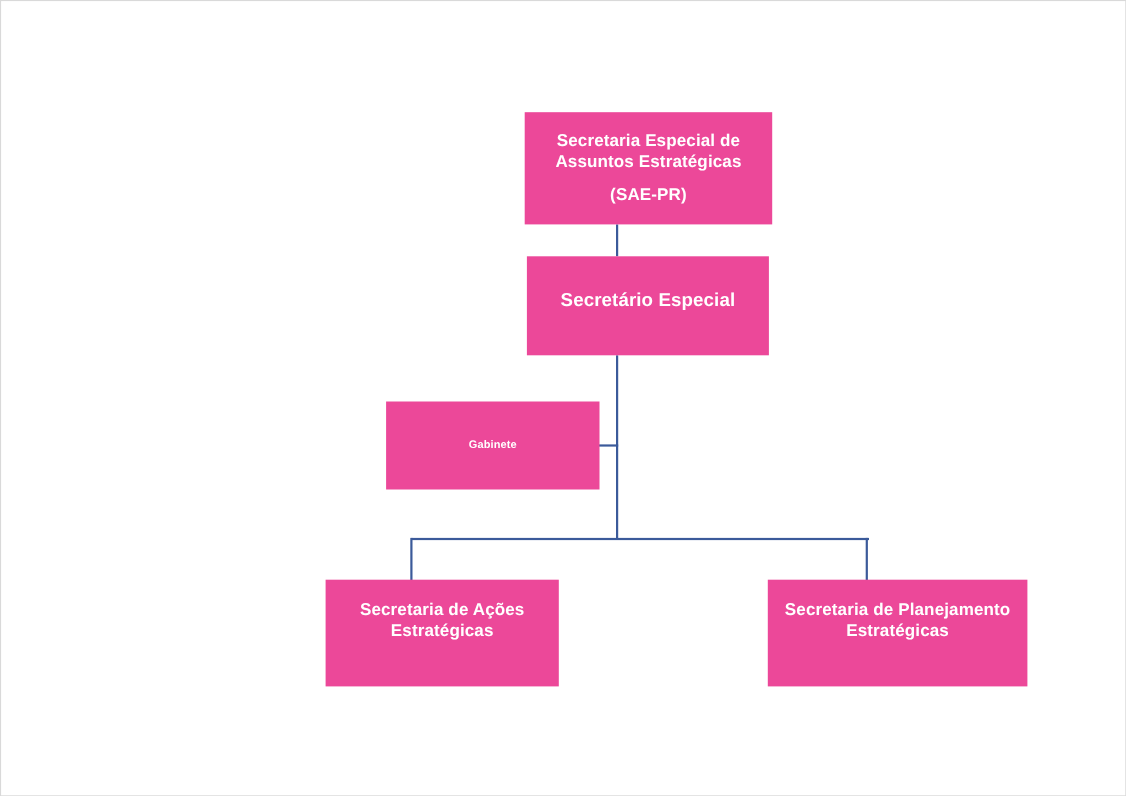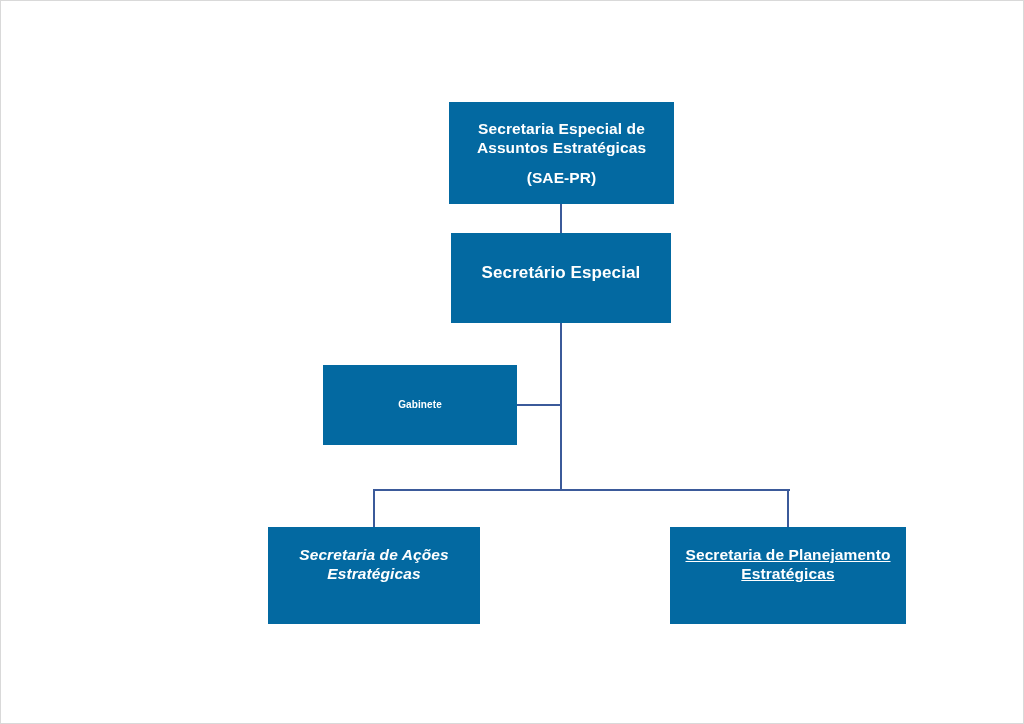--- a/index.html
+++ b/index.html
@@ -26,32 +26,33 @@
     background: #3b5a9a;
     z-index: 1;
   }
   .v-line { width: 2px; }
   .h-line { height: 2px; }
 
   
   .node {
     position: absolute;
     z-index: 2;
-    background: #0369a1;
+    background: #ec4899;
     color: #ffffff;
     display: flex;
     flex-direction: column;
     align-items: center;
     justify-content: center;
     text-align: center;
     font-weight: bold;
     letter-spacing: 0.1px;
     box-sizing: border-box;
     padding: 4px 8px;
     line-height: 1.25;
+    margin-left: 28px;
   }
   .node .line {
     display: block;
     width: 100%;
   }
   .node .spacer {
     height: 10px;
   }
 
   
@@ -69,29 +70,27 @@
     left: 322px; top: 364px;
     width: 194px; height: 80px;
     font-size: 10px;
   }
   #node-acoes {
     left: 267px; top: 526px;
     width: 212px; height: 97px;
     font-size: 15.5px;
     justify-content: flex-start;
     padding-top: 18px;
-    font-style: italic;
   }
   #node-planejamento {
     left: 669px; top: 526px;
     width: 236px; height: 97px;
     font-size: 15.5px;
     justify-content: flex-start;
     padding-top: 18px;
-    text-decoration: underline;
   }
 
   
   #link-sae-adjunto   { left: 559px; top: 203px; height: 29px; }
   #link-adjunto-trunk { left: 559px; top: 322px; height: 167px; }
   #link-gabinete-stub { left: 516px; top: 403px; width: 45px; }
   #link-split-bar     { left: 373px; top: 488px; width: 416px; }
   #link-drop-left     { left: 372px; top: 488px; height: 39px; }
   #link-drop-right    { left: 786px; top: 488px; height: 39px; }
 </style>

